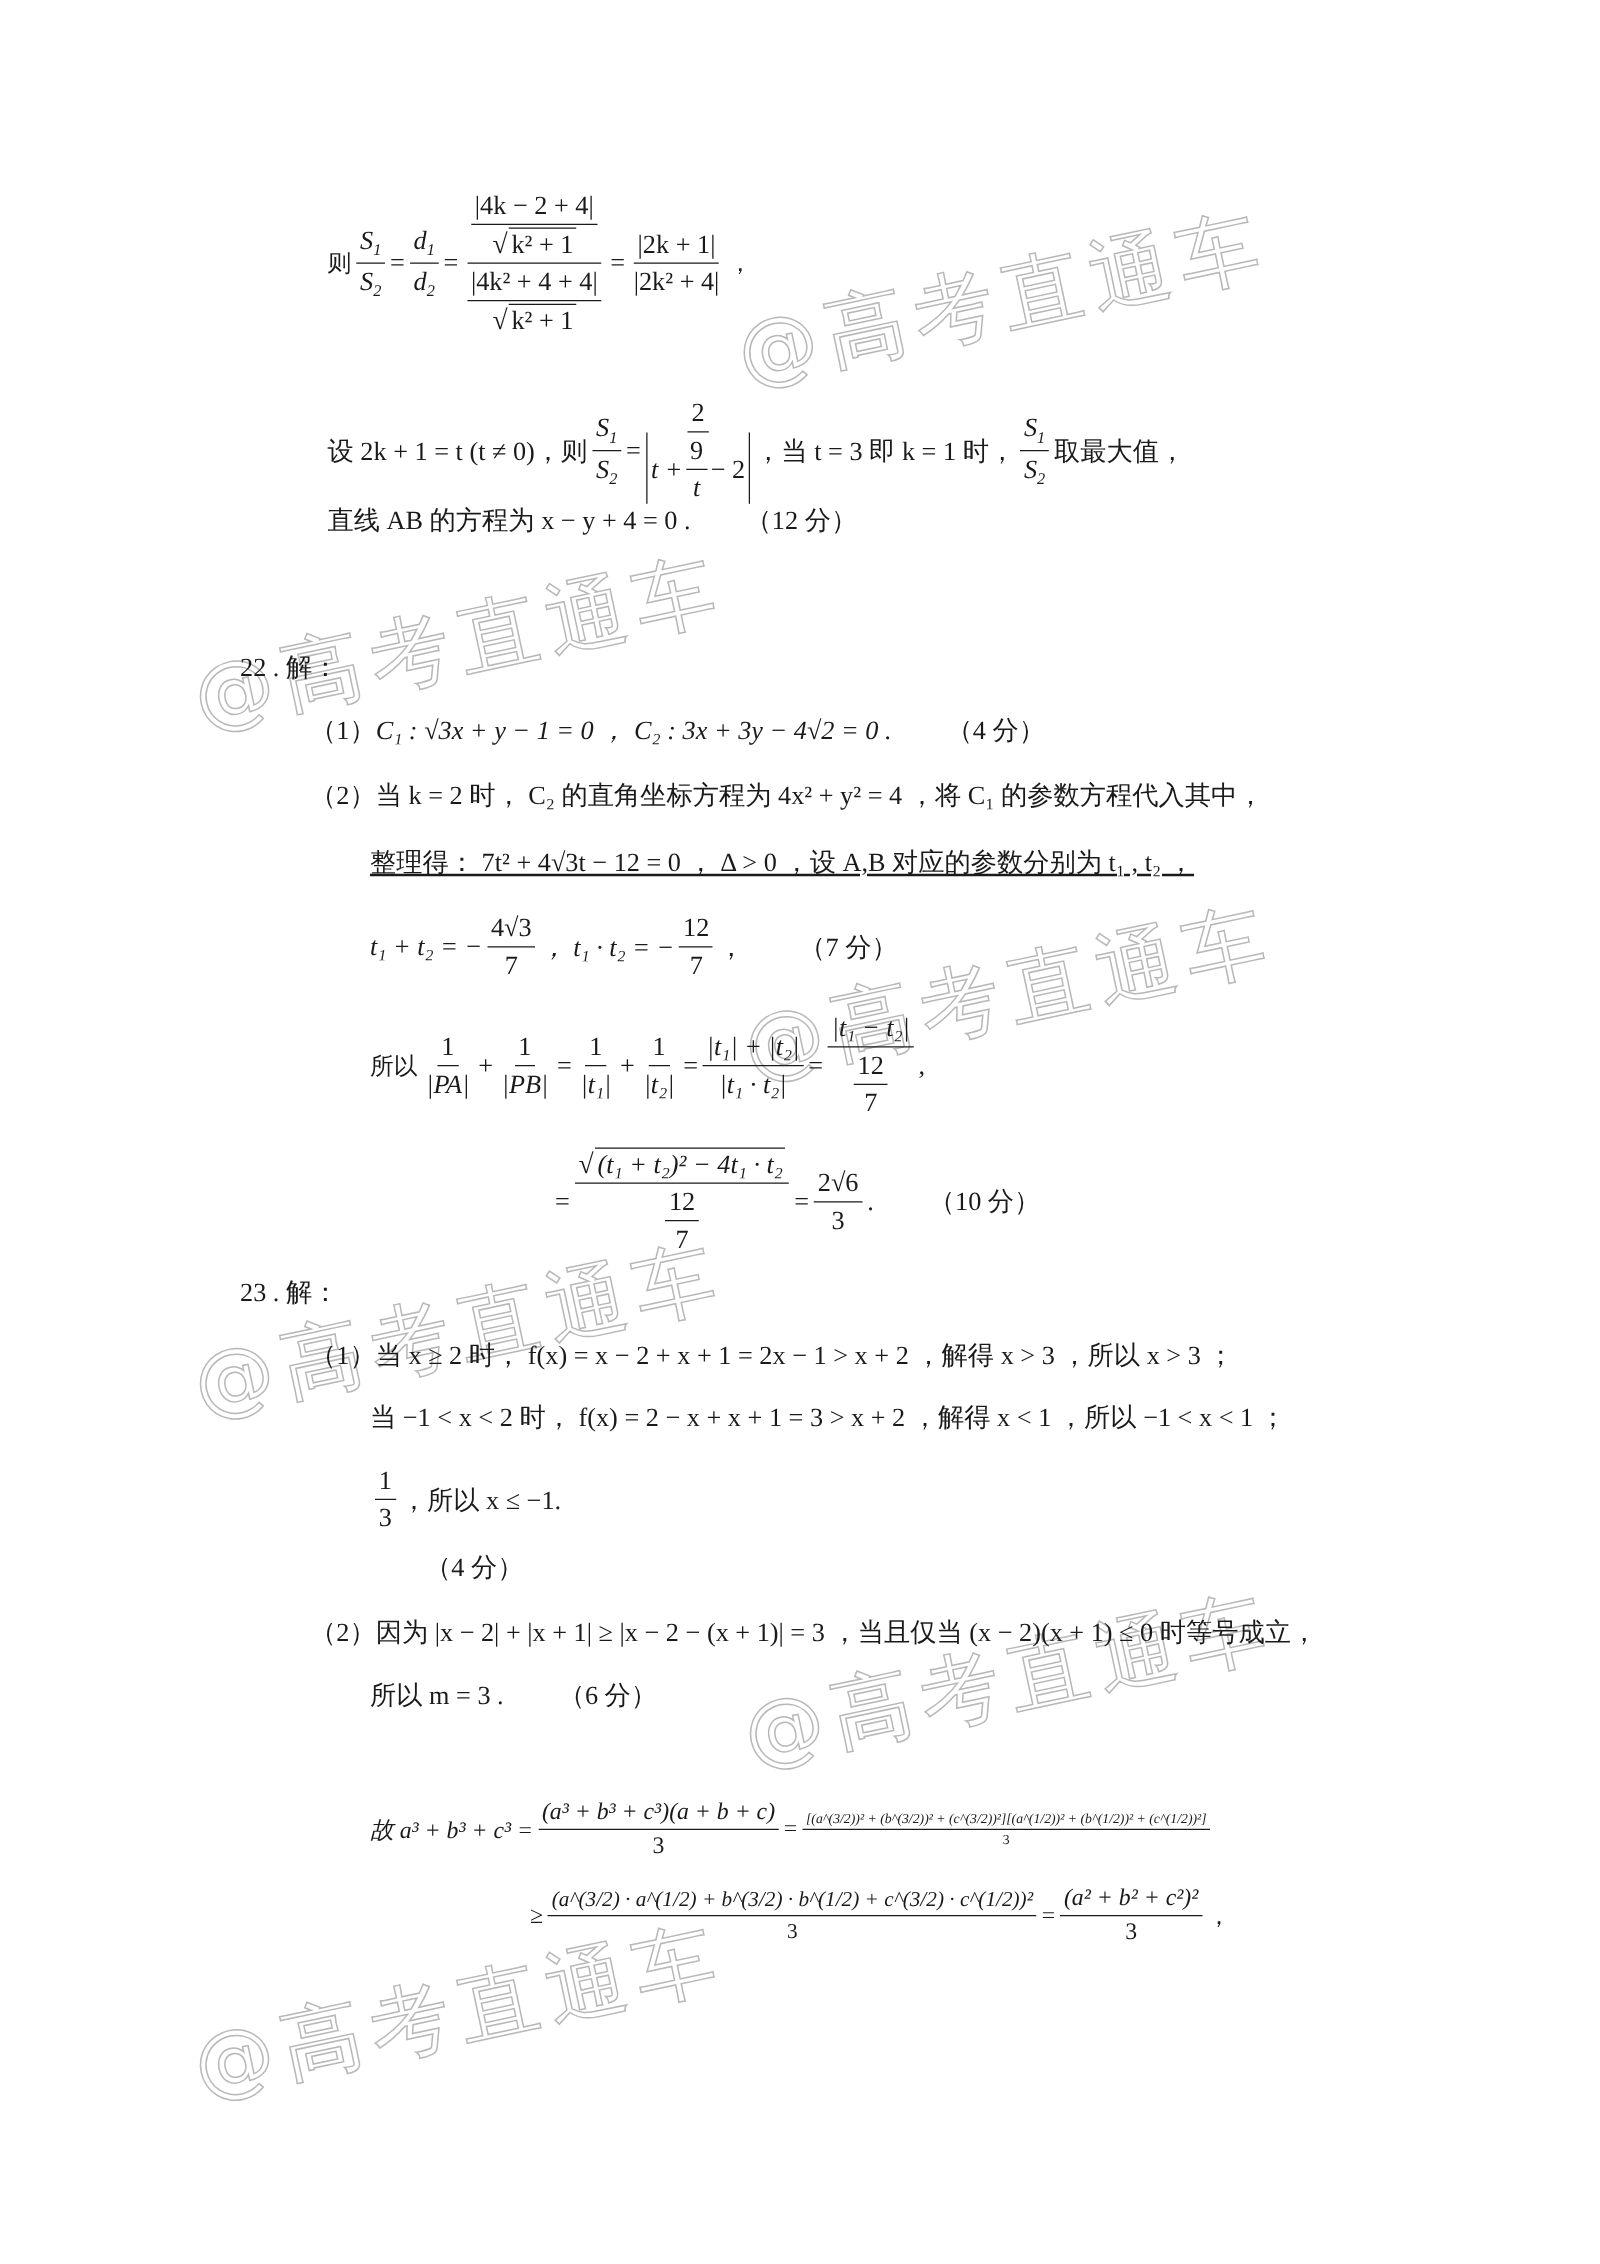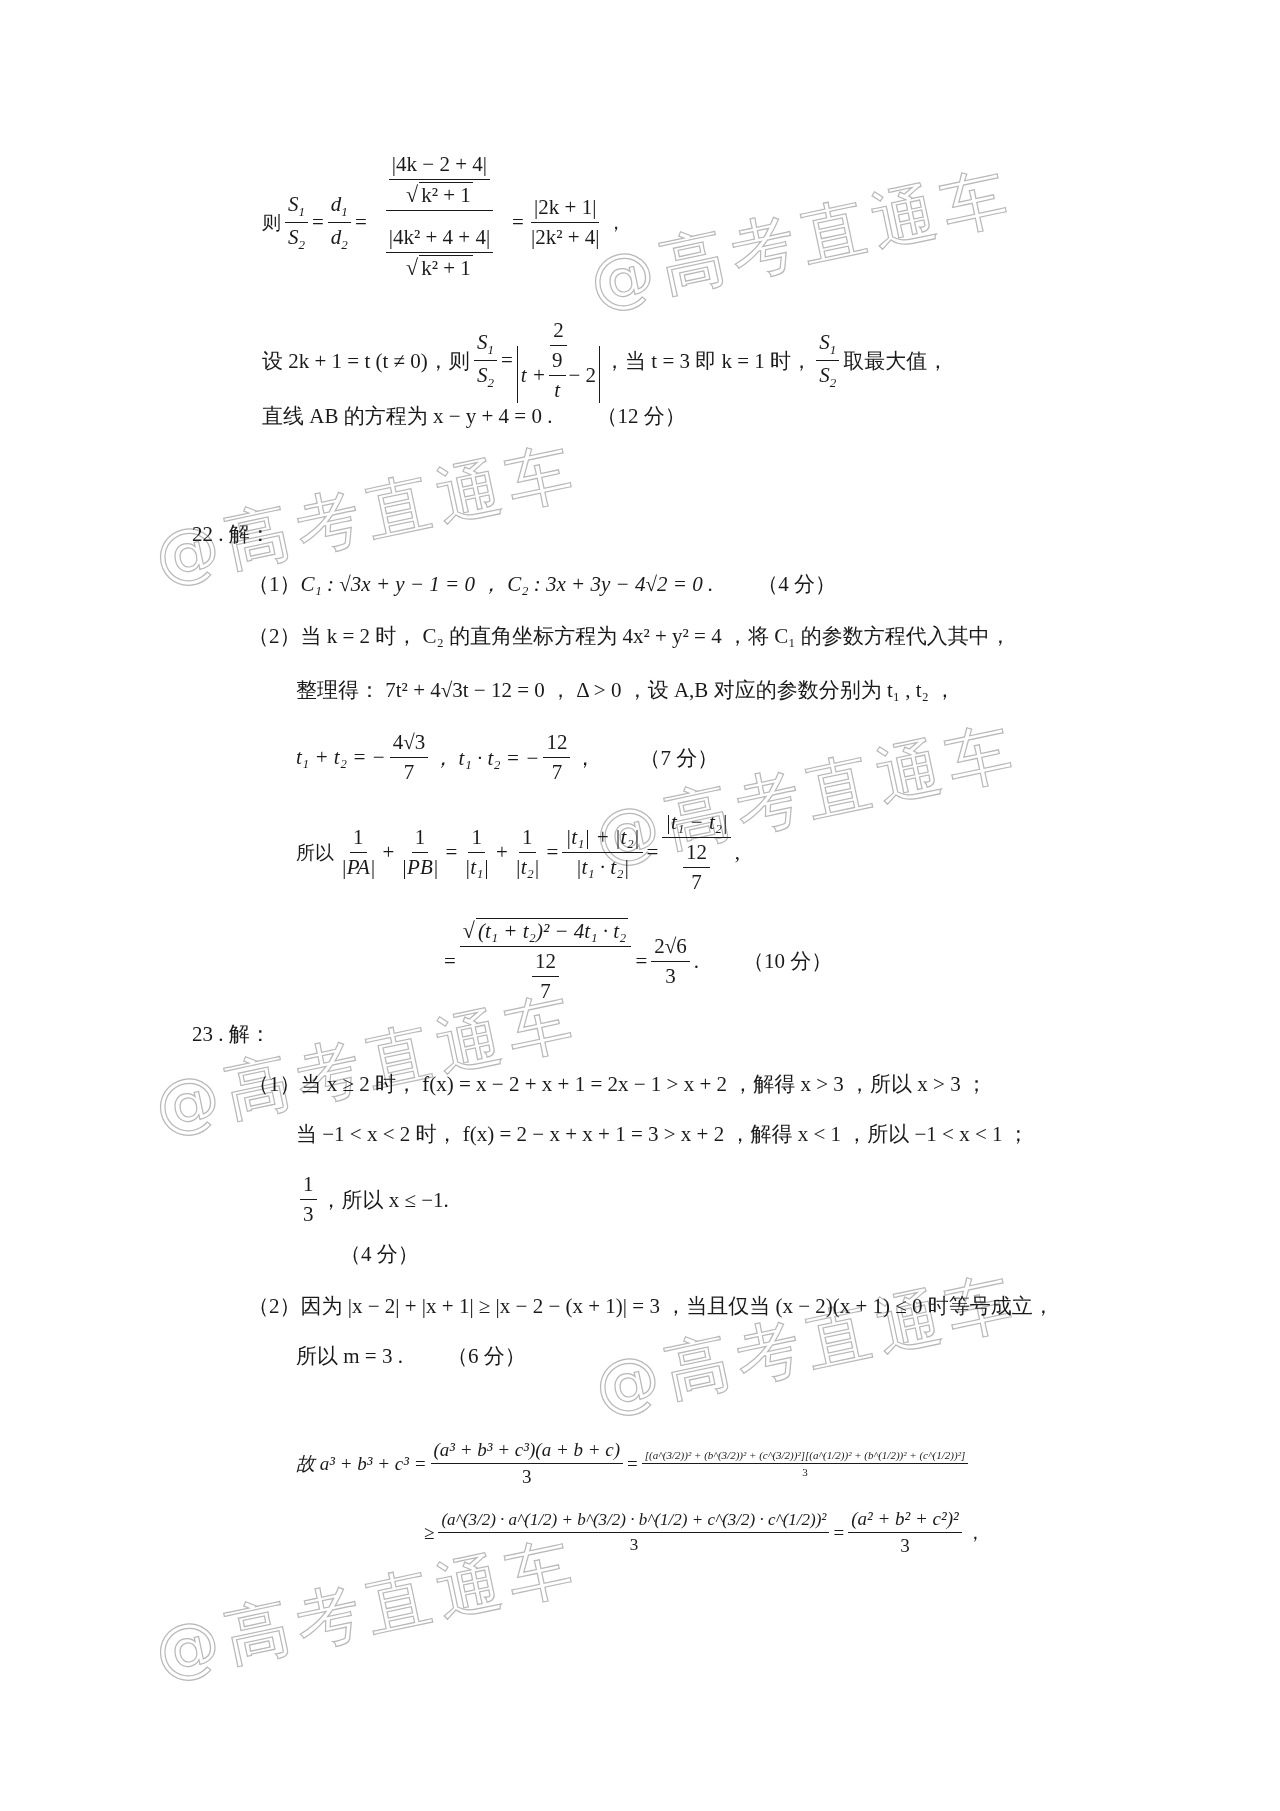--- a/index.html
+++ b/index.html
@@ -54,21 +54,21 @@
     <span class="num">
       <span class="frac" style="margin:0;">
         <span class="num">|4k − 2 + 4|</span>
         <span class="den"><span class="sqrt">
               <span class="rad">√</span>
               <span class="under">k² + 1</span>
             </span></span>
       </span>
     </span>
     <span class="den">
-      <span class="frac" style="margin:12px;justify-content:center;">
+      <span class="frac" style="margin:0;justify-content:center;">
         <span class="num">|4k² + 4 + 4|</span>
         <span class="den"><span class="sqrt">
               <span class="rad">√</span>
               <span class="under">k² + 1</span>
             </span></span>
       </span>
     </span>
   </span>
   <span>=</span>
   <span class="frac">
@@ -118,21 +118,21 @@
   <span class="it">C₁ : √3x + y − 1 = 0 ，</span>
   <span style="margin-left:6px;" class="it">C₂ : 3x + 3y − 4√2 = 0 .</span>
   <span class="score">（4 分）</span>
 </div>
 
 <div class="line" style="left:248px; top:622px;">
   <span>（2）</span>
   <span>当 k = 2 时， C₂ 的直角坐标方程为 4x² + y² = 4 ，将 C₁ 的参数方程代入其中，</span>
 </div>
 
-<div class="line" style="left:296px; top:676px;">
+<div class="line" style="left:296px; top:676px;text-decoration:underline;">
   <span>整理得： 7t² + 4√3t − 12 = 0 ， Δ &gt; 0 ，设 A,B 对应的参数分别为 t₁ , t₂ ，</span>
 </div>
 
 <div class="line" style="left:296px; top:730px;">
   <span class="it">t₁ + t₂ = −</span>
   <span class="frac">
       <span class="num">4√3</span>
       <span class="den">7</span>
     </span>
   <span class="it">， t₁ · t₂ = −</span>

